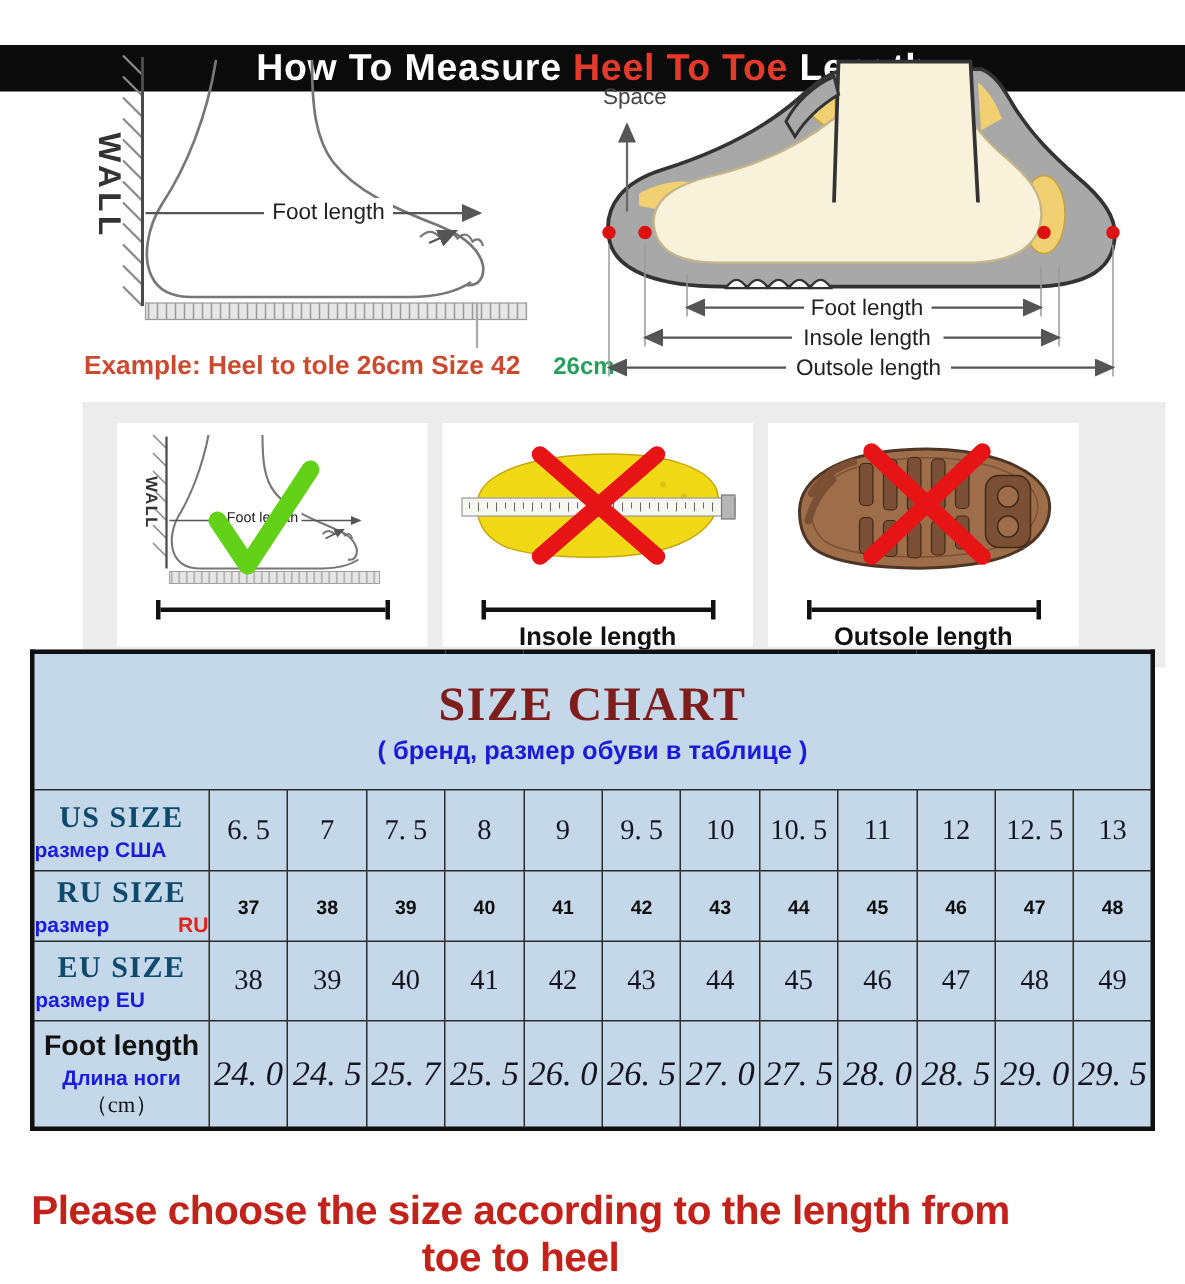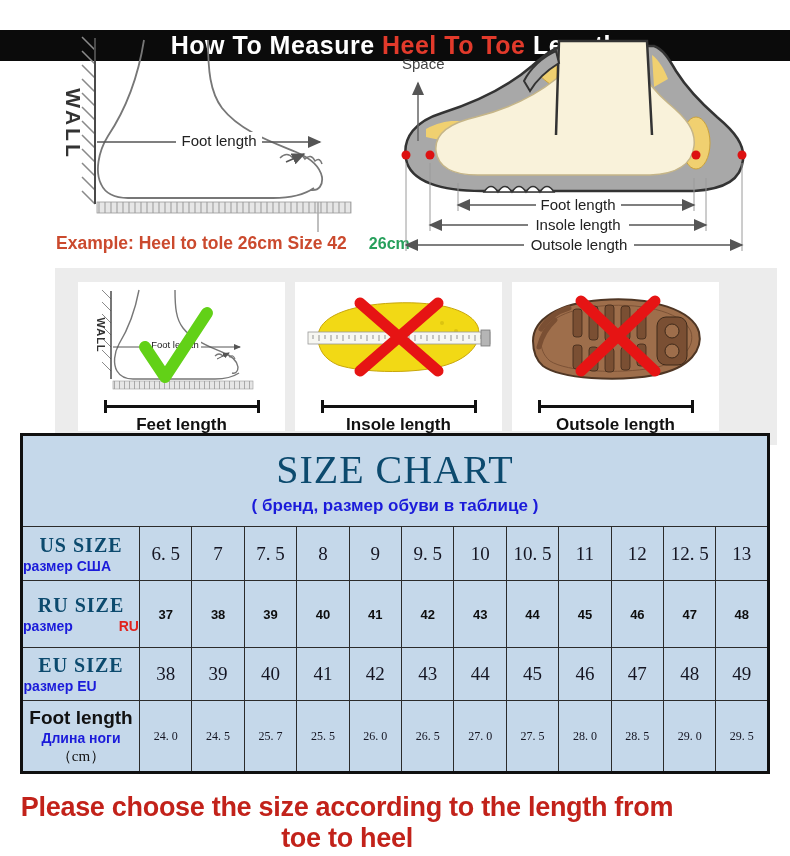--- a/index.html
+++ b/index.html
@@ -27,31 +27,31 @@
   .bracket{width:150px;height:13px;margin:1px auto 2px;position:relative;
            border-left:3px solid #111;border-right:3px solid #111;}
   .bracket::before{content:"";position:absolute;left:0;right:0;top:5px;height:3px;background:#111;}
   .card .label{font-size:17px;font-weight:bold;color:#111;}
 
   
   .size-table{position:absolute;left:20px;top:433px;width:750px;background:#c5d8ea;
               border-collapse:collapse;table-layout:fixed;border:3px solid #101010;}
   .size-table td{border:1.5px solid #2b2b2b;text-align:center;vertical-align:middle;padding:0;}
   .title-cell{height:90px;}
-  .chart-title{font-family:"Liberation Serif",serif;font-size:40px;font-weight:normal;color:#0c4a6e;letter-spacing:1px;}
+  .chart-title{font-family:"Liberation Serif",serif;font-size:32px;font-weight:bold;color:#7f1d1d;letter-spacing:1px;}
   .chart-sub{font-size:17px;font-weight:bold;color:#1b1bda;margin-top:3px;}
-  tr.r-us{height:54px;} tr.r-ru{height:67px;} tr.r-eu{height:53px;} tr.r-foot{height:72px;}
+  tr.r-us{height:54px;} tr.r-ru{height:47px;} tr.r-eu{height:53px;} tr.r-foot{height:72px;}
   .lbl-main{font-family:"Liberation Serif",serif;font-size:20px;font-weight:bold;color:#0c4a6e;letter-spacing:1px;}
   .lbl-sub{font-size:14px;font-weight:bold;color:#1b1bda;margin-top:1px;}
   .lbl-sub .acc{color:#e0231d;padding-left:42px;}
   .lbl-black{font-size:19px;font-weight:bold;color:#111;}
   .lbl-unit{font-family:"Liberation Serif",serif;font-size:15px;color:#111;margin-top:1px;}
   td.v{font-family:"Liberation Serif",serif;font-size:19px;color:#151522;}
   tr.r-ru td.v{font-family:"Liberation Sans",sans-serif;font-size:13px;font-weight:bold;color:#0e0e0e;}
-  tr.r-foot td.v{font-size:12px;}
+  tr.r-foot td.v{font-size:23px;font-style:italic;}
 
   
   .footer-note{position:absolute;left:0;top:792px;width:694px;text-align:center;
                color:#c2221a;font-size:27px;font-weight:bold;letter-spacing:-0.3px;}
 </style>
 </head>
 <body>
 
 <div id="canvas">
 
@@ -149,21 +149,20 @@
         <path d="M128,69 q4,-4 8,0 q4,-4 7,1 q3,-3 5,2" stroke="#777" stroke-width="1.2" fill="none"></path>
         <line x1="26" y1="60" x2="153" y2="60" stroke="#555" stroke-width="1" marker-end="url(#c1-ar)"></line>
         <rect x="62" y="52" width="52" height="11" fill="#fff"></rect>
         <text x="88" y="61" text-anchor="middle" font-size="9.5" fill="#222">Foot length</text>
         <line x1="130" y1="72" x2="142" y2="66" stroke="#555" stroke-width="1" marker-end="url(#c1-ar)"></line>
         <rect x="26" y="94" width="140" height="8" fill="#e6e6e6" stroke="#999" stroke-width="0.6"></rect>
         <rect x="26" y="94" width="140" height="8" fill="url(#c1-ticks)"></rect>
         <polyline points="58,60 78,90 120,26" stroke="#62d117" stroke-width="12" fill="none" stroke-linecap="round" stroke-linejoin="round"></polyline>
       </svg>
       <div class="bracket"></div>
-      <div class="label">Feet length</div>
     </div>
 
     <div class="card">
       <svg width="190" height="112" viewBox="0 0 190 112">
         <defs>
           <pattern id="c2-tape" width="12" height="12" patternUnits="userSpaceOnUse">
             <line x1="3" y1="0" x2="3" y2="6" stroke="#666" stroke-width="0.7"></line>
             <line x1="9" y1="0" x2="9" y2="4" stroke="#666" stroke-width="0.7"></line>
           </pattern>
         </defs>

